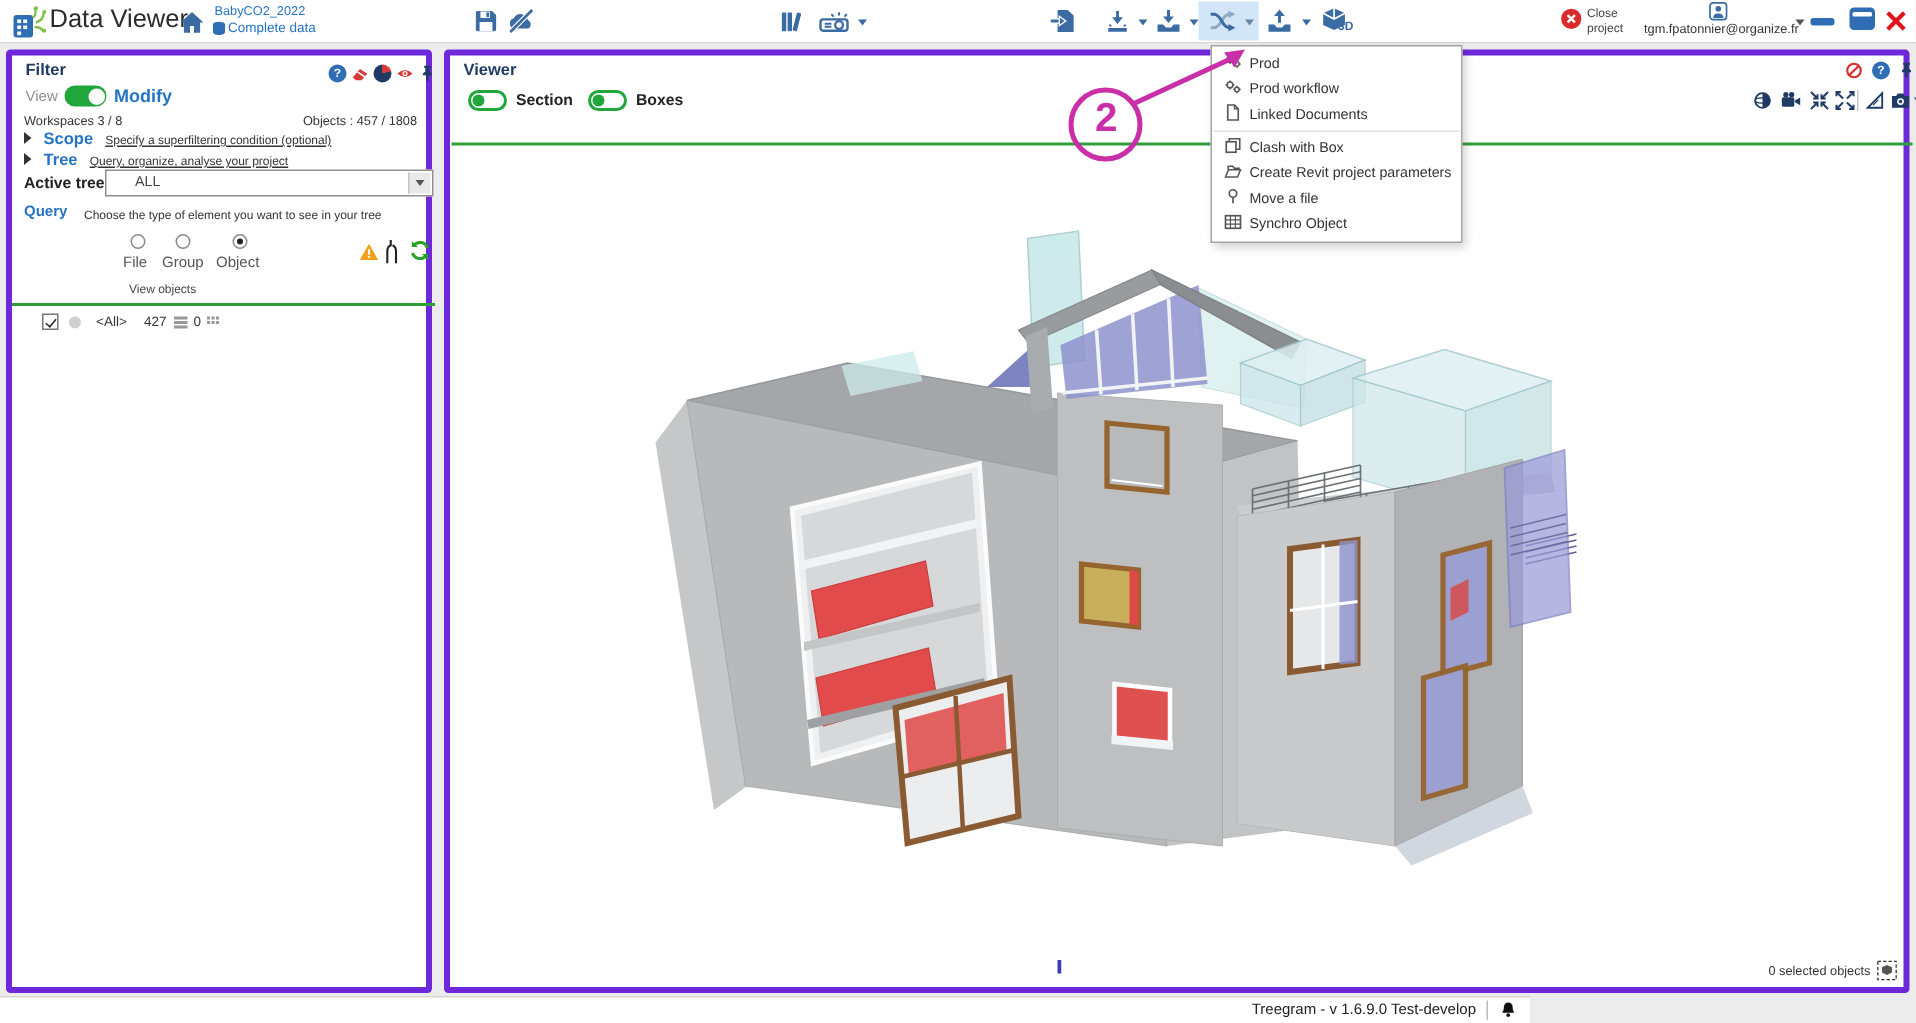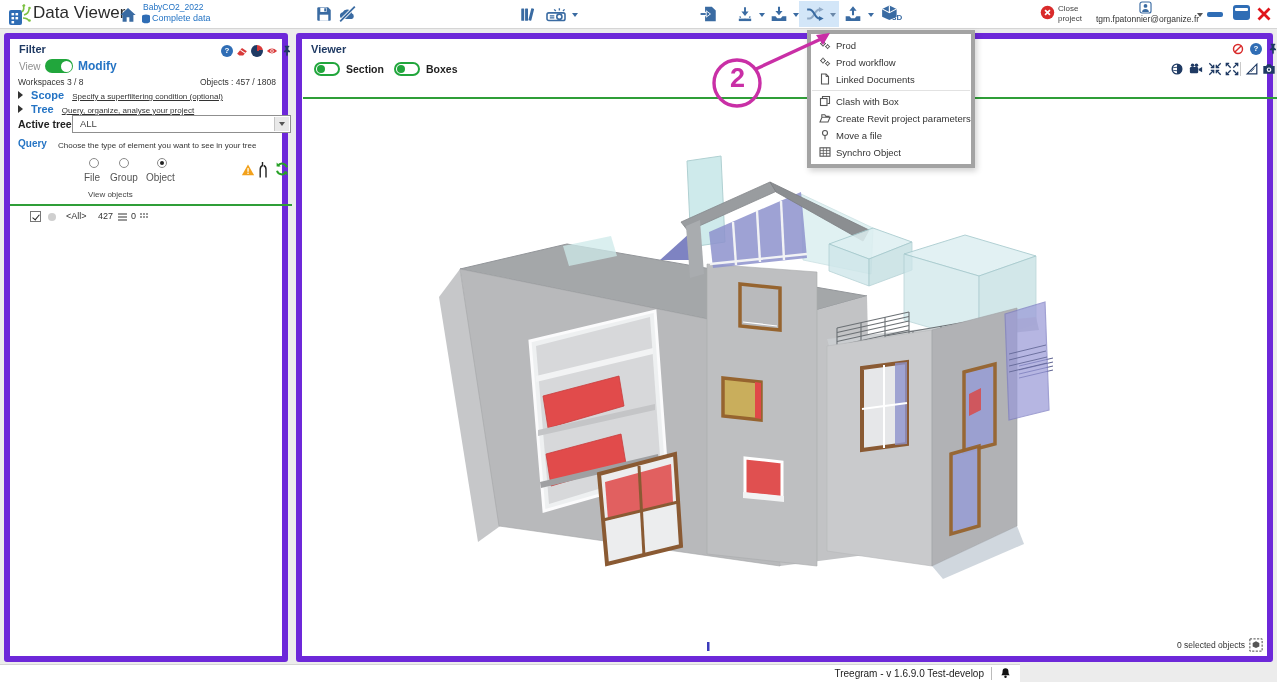--- a/index.html
+++ b/index.html
@@ -18,21 +18,21 @@
     border-right:3.5px solid transparent; border-top:4px solid #3a6ba2; }
   #transfer-hl { position:absolute; left:799px; top:1px; width:40px; height:26px; background:#d3e6f8; }
   #cube3d-label { position:absolute; left:892px; top:13px; font-size:8px; font-weight:bold; color:#3a6ba2; }
   #closeproj-txt { position:absolute; left:1058px; top:4px; font-size:8px; color:#444; line-height:10px; }
   #user-email { position:absolute; left:1096px; top:14px; width:100px; text-align:center; font-size:8.5px; color:#333; }
   #win-min { position:absolute; left:1207px; top:12px; width:16px; height:5px; background:#2f6db5; border-radius:2px; }
   #win-max { position:absolute; left:1233px; top:5px; width:17px; height:15px; background:#2f6db5; border-radius:3px; }
   #win-max .bar { position:absolute; left:2px; top:3px; width:13px; height:3px; background:#fff; border-radius:1px; }
 
   
-  .panel { position:absolute; top:33px; background:#fff; border:6px solid #6d28d9; border-radius:3px; }
+  .panel { position:absolute; top:33px; background:#fff; border:4px solid #6d28d9; border-radius:3px; }
   #filter-panel { left:4px; width:284px; height:629px; }
   #viewer-panel { left:296px; width:977px; height:629px;padding-left:36px; }
   .panel-title { position:absolute; left:9px; top:4px; font-size:11px; font-weight:bold; color:#1f3a63; }
 
   
   .fico { position:absolute; top:6px; width:12px; height:12px; }
   .help-dot { background:#2f6db5; border-radius:50%; color:#fff; font-size:8px; font-weight:bold;
     text-align:center; line-height:12px; }
   #view-row { position:absolute; left:9px; top:20px; height:16px; }
   #view-label { position:absolute; left:0; top:2px; font-size:10px; color:#8f8f8f; }
@@ -43,21 +43,21 @@
   #modify-label { position:absolute; left:59px; top:0px; font-size:12px; font-weight:bold; color:#2574c4; }
   #ws-text { position:absolute; left:8px; top:38px; font-size:8.5px; color:#333; }
   #obj-text { position:absolute; right:6px; top:38px; font-size:8.5px; color:#333; }
   .disc-row { position:absolute; left:8px; font-size:11px; }
   .disc-arrow { display:inline-block; width:0; height:0; border-top:4px solid transparent;
     border-bottom:4px solid transparent; border-left:5px solid #333; margin-right:5px; }
   .disc-label { font-weight:bold; color:#2574c4; font-size:11px; }
   .disc-hint { font-size:8px; color:#333; margin-left:5px;text-decoration:underline; }
   #active-tree-label { position:absolute; left:8px; top:79px; font-size:10.5px; font-weight:bold; color:#222; }
   #active-tree-select { position:absolute; left:62px; top:76px; width:219px; height:18px; background:#fff;
-    border:1px solid #8f8f8f; font-size:9.5px; color:#444; line-height:16px; padding-left:7px; }
+    border:1px solid #8f8f8f; font-size:9.5px; color:#444; line-height:16px; padding-left:19px; }
   #active-tree-select .dd { position:absolute; right:1px; top:1px; width:15px; height:14px;
     background:#e9e9e9; border-left:1px solid #c5c5c5; }
   #active-tree-select .dd:after { content:""; position:absolute; left:4px; top:5px; width:0; height:0;
     border-left:3.5px solid transparent; border-right:3.5px solid transparent; border-top:4px solid #555; }
   #query-label { position:absolute; left:8px; top:99px; font-size:10px; font-weight:bold; color:#2574c4; }
   #query-hint { position:absolute; left:48px; top:102px; font-size:8px; color:#333; }
   .radio { position:absolute; top:119px; width:10px; height:10px; border:1px solid #8a8a8a;
     border-radius:50%; background:#fff; }
   .radio.checked:after { content:""; position:absolute; left:2px; top:2px; width:4px; height:4px;
     background:#222; border-radius:50%; }
@@ -86,21 +86,21 @@
   #viewer-green-line { position:absolute; left:1px; top:58px; width:974px; height:2px; background:#2f9e38; }
   .vico { position:absolute; width:14px; height:14px; }
   #v-divider { position:absolute; left:938px; top:23px; width:1px; height:14px; background:#c9c9c9; }
   #cam-caret { position:absolute; left:976px; top:28px; width:0; height:0; border-left:3.5px solid transparent;
     border-right:3.5px solid transparent; border-top:4px solid #1f3a63; }
   #sel-objects { position:absolute; right:22px; bottom:6px; font-size:8.5px; color:#333; }
   #sel-cube-ico { position:absolute; right:4px; bottom:4px; width:14px; height:14px; }
 
   
   #dropdown-menu { position:absolute; left:807px; top:30px; width:168px; background:#fff;
-    border:4px solid #a3a3a3; box-shadow:2px 3px 6px rgba(0,0,0,.18); z-index:50; padding:3px 0; }
+    border:1px solid #a3a3a3; box-shadow:2px 3px 6px rgba(0,0,0,.18); z-index:50; padding:3px 0; }
   .menu-item { position:relative; height:17px; line-height:17px; padding-left:8px; font-size:9.5px;
     color:#333; white-space:nowrap; }
   .menu-item svg { vertical-align:-2px; margin-right:5px; }
   .menu-sep { height:1px; background:#e2e2e2; margin:2px 1px; }
 
   
   #annotation-layer { position:absolute; left:690px; top:25px; width:170px; height:100px; z-index:70;
     pointer-events:none; }
   #annotation-num { position:absolute; left:723px; top:63px; width:29px; height:36px; z-index:71;
     font-size:27px; font-weight:bold; color:#c92fa6; text-align:center; pointer-events:none; }

